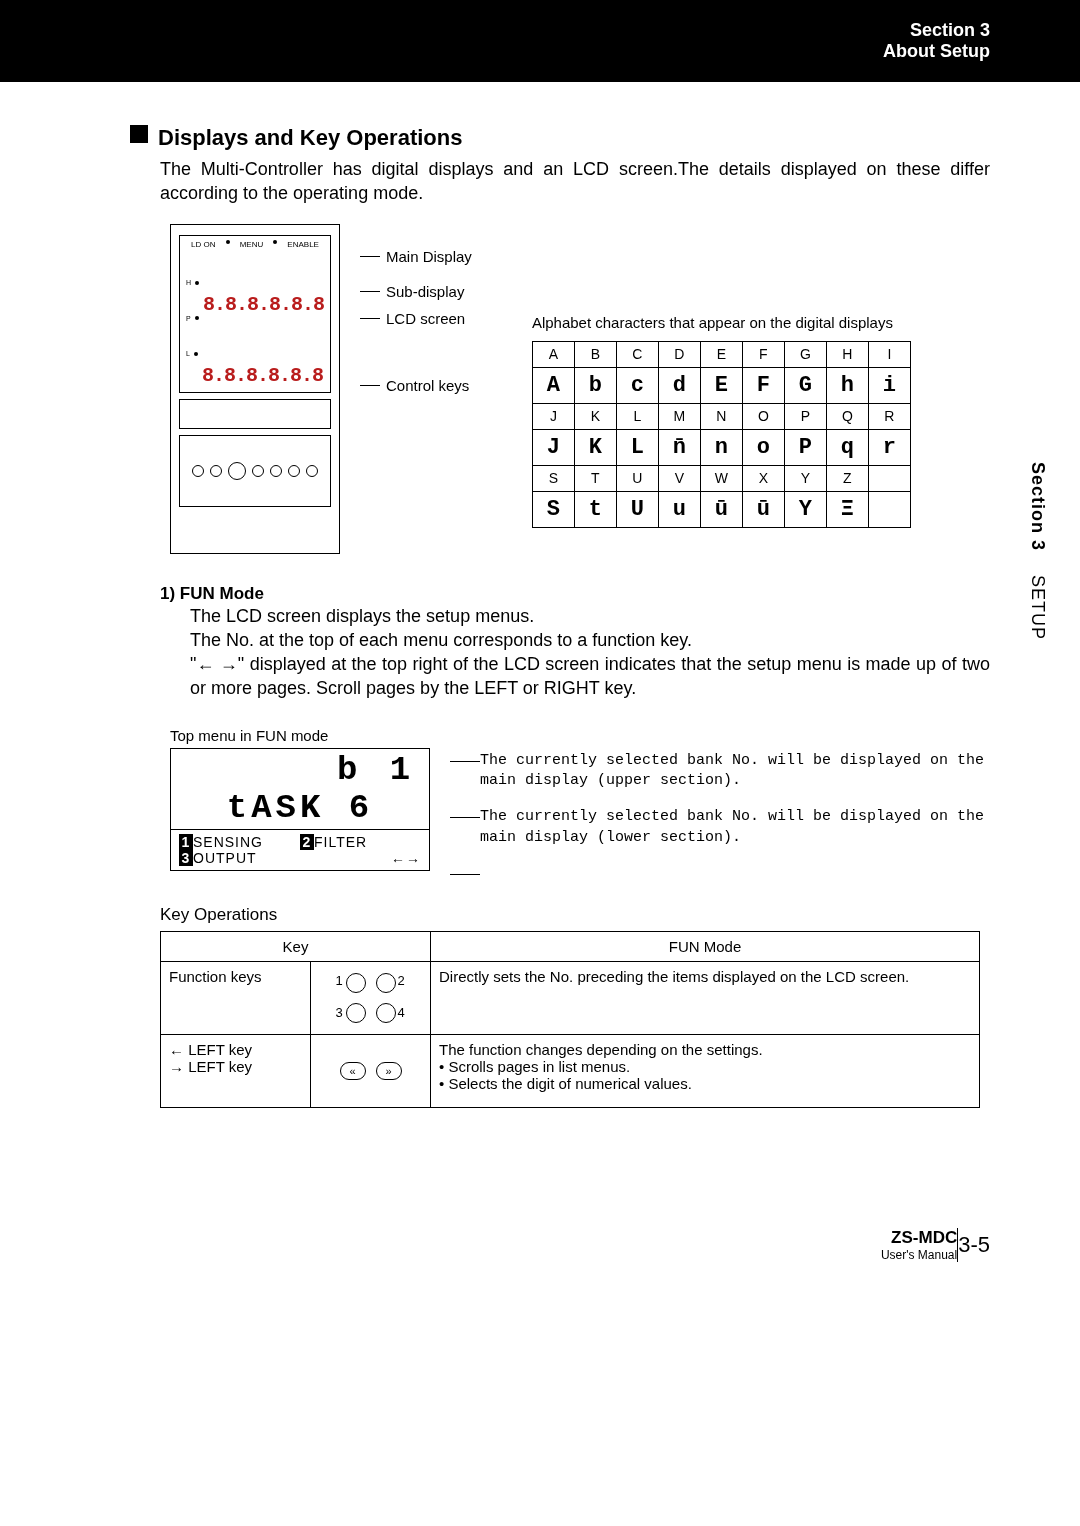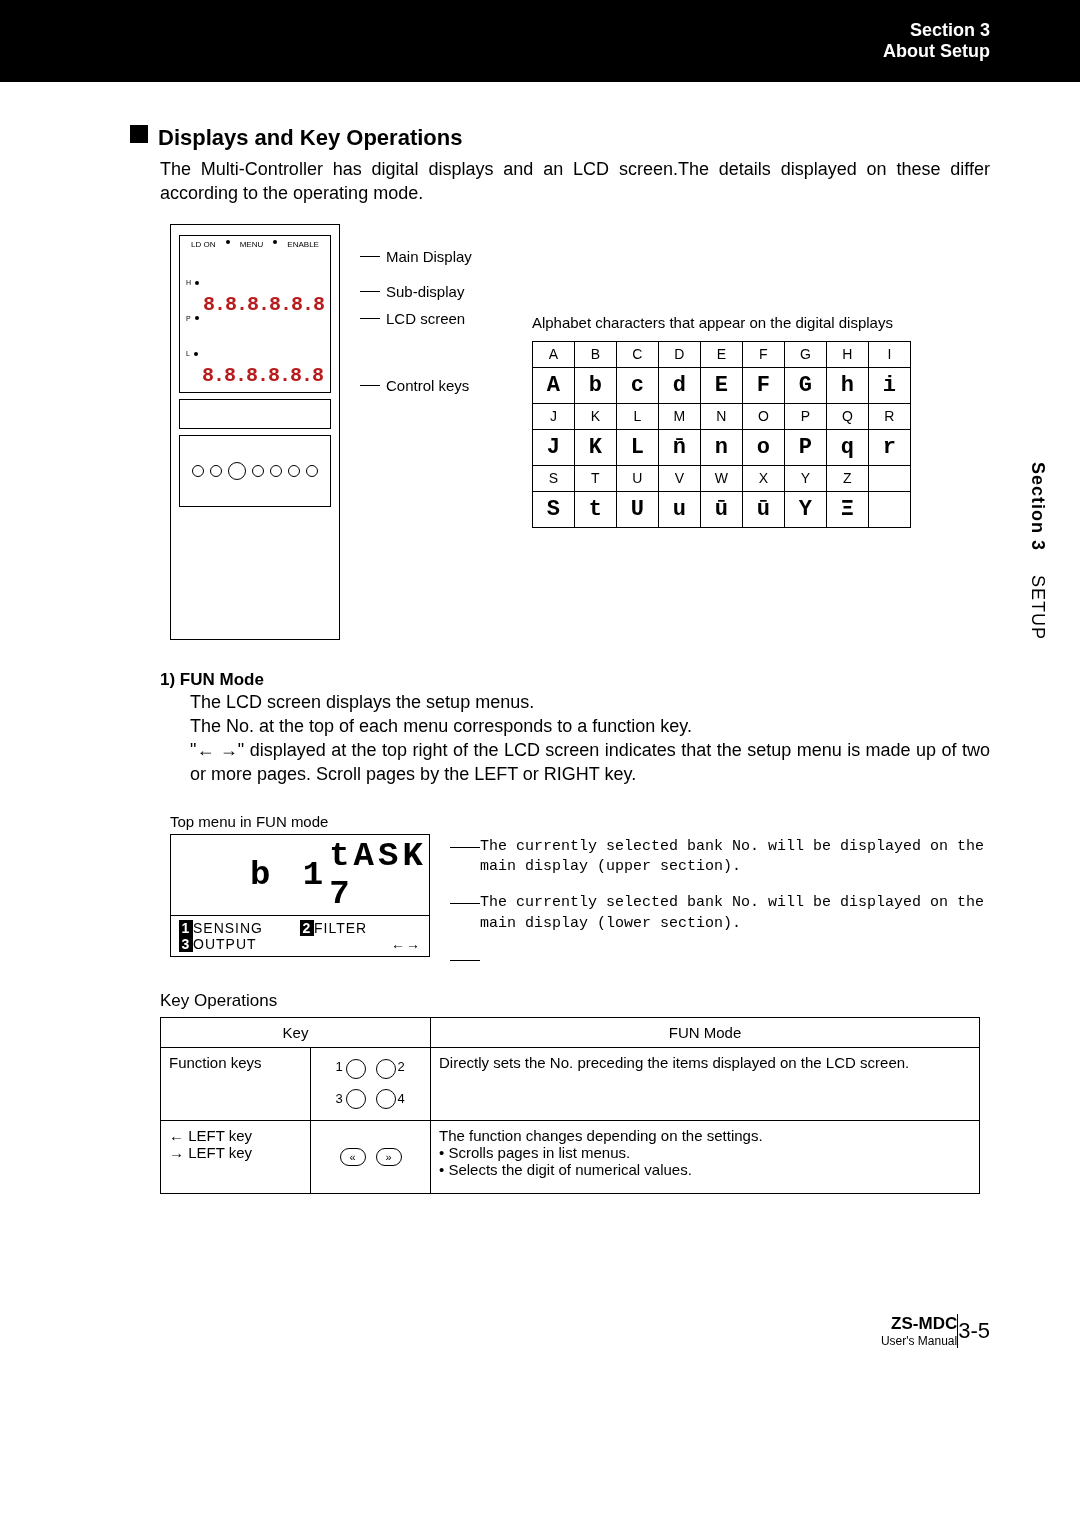--- a/index.html
+++ b/index.html
@@ -11,21 +11,21 @@
   .page { padding: 20px 90px 40px 130px; position: relative; }
   .side-tab { position: absolute; right: 32px; top: 380px; writing-mode: vertical-rl; font-size: 18px; letter-spacing: 1px; }
   .side-tab .bold { font-weight: bold; }
   .h1 { font-weight: bold; font-size: 22px; margin: 23px 0 6px; display: flex; align-items: flex-start; gap: 10px; }
   .h1 .sq { width:18px; height:18px; background:#000; display:inline-block; }
   .body-indent { margin-left: 30px; }
   .para { font-size: 18px; line-height: 1.35; text-align: justify; margin-bottom: 18px; }
 
   
   .fig-row { display: flex; gap: 20px; margin: 10px 0 30px 40px; }
-  .controller { border: 1.5px solid #000; width: 170px; height: 416px; position: relative; }
+  .controller { border: 1.5px solid #000; width: 170px; height: 330px; position: relative; }
   .panel { border: 1.5px solid #000; margin: 10px 8px 0; padding: 4px 6px 6px; }
   .toprow { font-size: 8px; display: flex; justify-content: space-around; margin-bottom: 2px; }
   .dot { width:4px; height:4px; border-radius:50%; background:#000; }
   .seg { font-family: 'Courier New', monospace; font-size: 20px; letter-spacing: -1px; color: #b91c1c; font-weight: bold; line-height: 1; margin-top: 44px; }
   .seg-row { display:flex; align-items:center; gap:4px; }
   .tiny { font-size:7px; }
   .lcd-box { border:1.5px solid #000; margin: 6px 8px 0; height: 30px; }
   .keys-box { border:1.5px solid #000; margin: 6px 8px 10px; height: 72px; position:relative; font-size:7px; display:flex; align-items:center; justify-content:center; gap:6px; flex-wrap: wrap; padding:4px; }
   .keybtn { width:12px; height:12px; border:1px solid #000; border-radius:50%; display:inline-block; }
   .keybtn.big { width:18px; height:18px; }
@@ -40,21 +40,21 @@
   table.alpha td { border:1px solid #000; width:42px; height:26px; text-align:center; font-size:14px; }
   table.alpha tr.glyph td { height:36px; font-family:'Courier New',monospace; font-size:22px; font-weight:bold; }
 
   .subhead { font-weight: bold; font-size: 17px; margin-top: 10px; }
   .para2 { font-size: 18px; line-height: 1.35; text-align: justify; }
 
   
   .fun-fig { display:flex; gap:20px; margin: 26px 0 14px 40px; }
   .fun-cap { font-size:15px; margin-left:0; margin-bottom:4px; }
   .fun-box { border:1.5px solid #000; width:260px; }
-  .fun-main { height:80px; display:flex; flex-direction:row; align-items:center; justify-content:center; font-family:'Courier New',monospace; }
+  .fun-main { height:80px; display:flex; flex-direction:column; align-items:center; justify-content:center; font-family:'Courier New',monospace; }
   .fun-main .l1 { font-size:34px; font-weight:bold; text-align:right; width:90%; letter-spacing:6px; }
   .fun-main .l2 { font-size:34px; font-weight:bold; letter-spacing:4px; }
   .fun-lcd { border-top:1.5px solid #000; font-size:14px; padding:4px 8px; letter-spacing:1px; display:grid; grid-template-columns:1fr 1fr; position:relative; }
   .fun-lcd .inv { background:#000; color:#fff; padding:0 2px; font-weight:bold; display:inline-block; width:14px; text-align:center; }
   .fun-notes { font-size:15px; line-height:1.35; }
   .fun-notes .note { margin-bottom: 16px; display:flex; gap:0;font-family:Liberation Mono, monospace; }
   .fun-notes .note .nln { flex:0 0 30px; border-top:1px solid #000; margin-top:10px; }
 
   .ko-head { font-size:17px; margin: 8px 0 6px 30px; }
   table.ko { border-collapse: collapse; margin-left:30px; width: 820px; }
@@ -236,21 +236,21 @@
       <p class="para2">"← →" displayed at the top right of the LCD screen indicates that the setup menu is made up of two or more pages. Scroll pages by the LEFT or RIGHT key.</p>
     </div>
   </div>
 
   <div class="fun-fig">
     <div>
       <div class="fun-cap">Top menu in FUN mode</div>
       <div class="fun-box">
         <div class="fun-main">
           <div class="l1">b 1</div>
-          <div class="l2">tASK  7</div>
+          <div class="l2">tASK  6</div>
         </div>
         <div class="fun-lcd">
           <span><span class="inv">1</span><span>SENSING</span></span>
           <span><span class="inv">2</span><span>FILTER</span></span>
           <span><span class="inv">3</span><span>OUTPUT</span></span>
           <span style="text-align:right">←→</span>
         </div>
       </div>
     </div>
     <div class="fun-notes">

